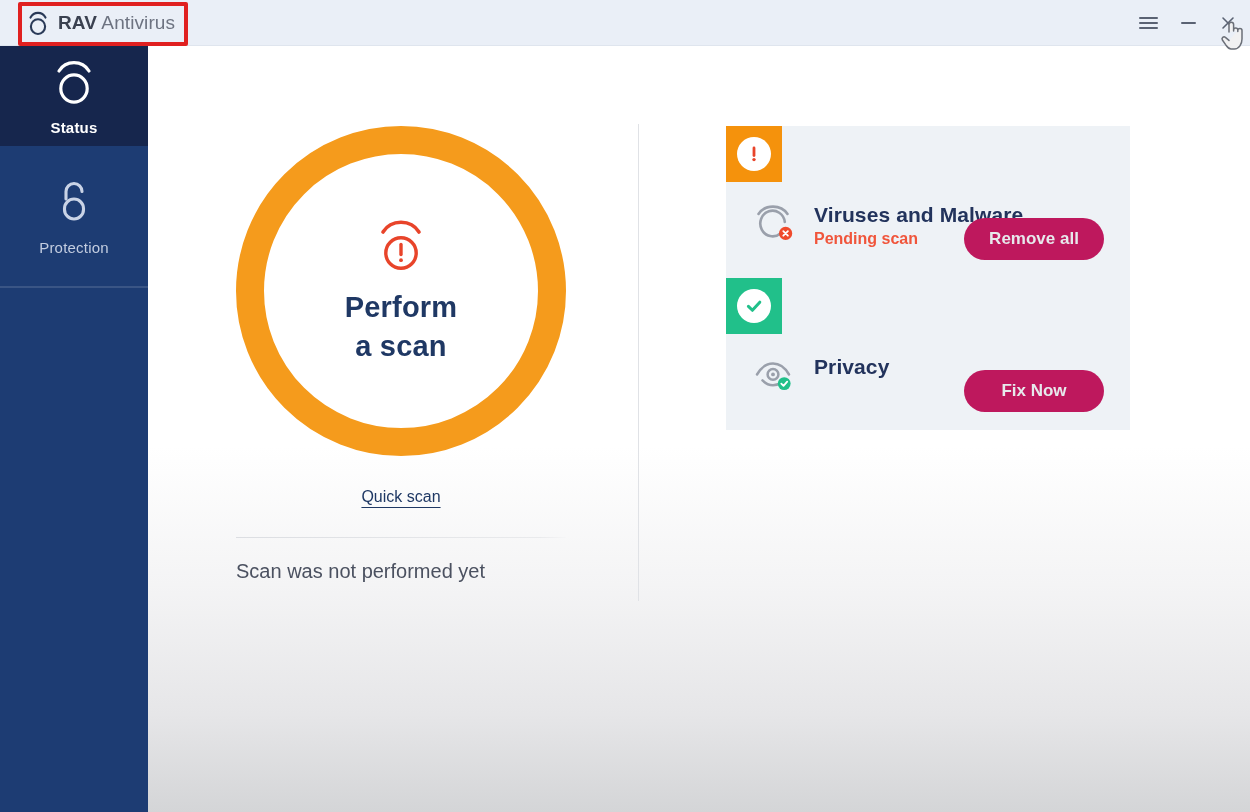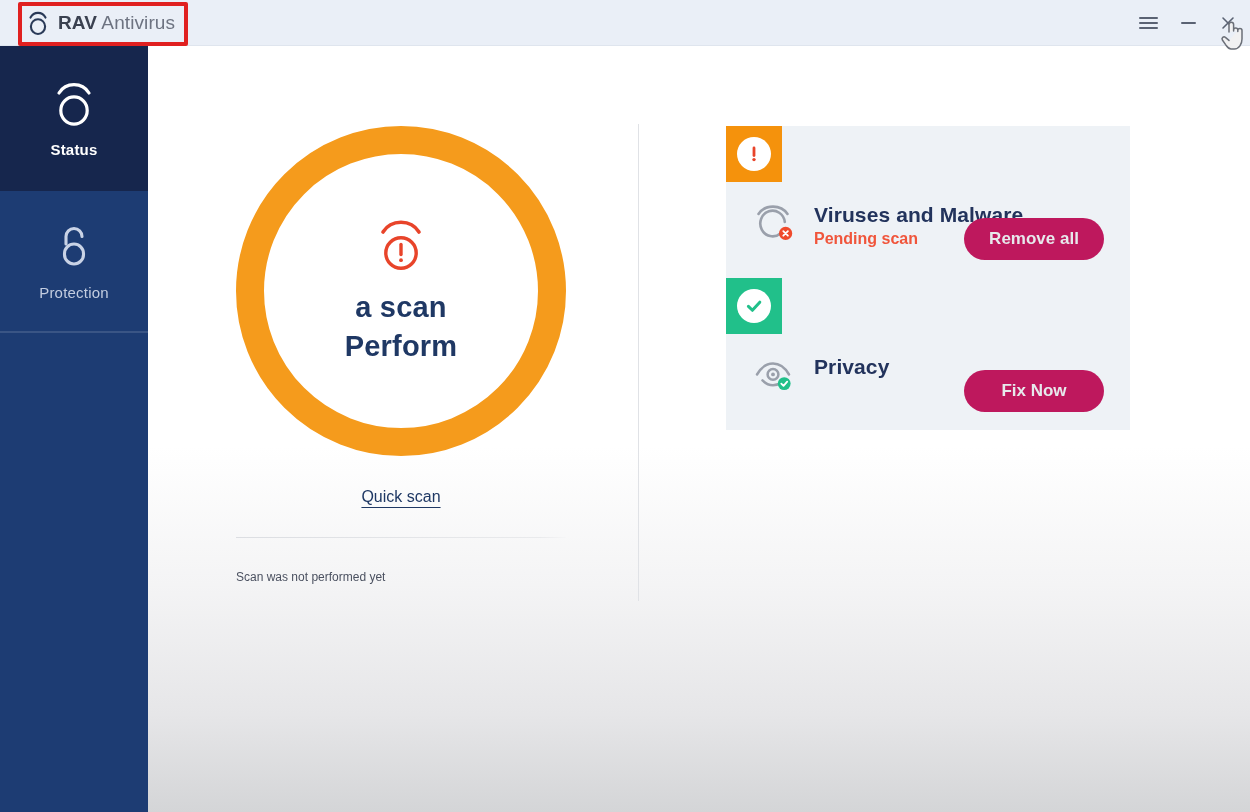--- a/index.html
+++ b/index.html
@@ -69,21 +69,21 @@
     background: #1d3c73;
   }
   .side-item {
     position: relative;
     height: 140px;
     display: flex; flex-direction: column;
     align-items: center; justify-content: center;
     gap: 12px;
     cursor: pointer;
   }
-  .side-item.active { background: #16264d; height: 145px; }
+  .side-item.active { background: #16264d; height: 100px; }
   .side-item .side-label {
     font-size: 15px; color: #c3cde0; letter-spacing: .2px;
   }
   .side-item.active .side-label { color: #ffffff; font-weight: 700; }
   .side-divider {
     height: 1px; background: rgba(255,255,255,.13); margin: 0 0px;
   }
   .side-icon { display: block; }
 
   
@@ -116,22 +116,22 @@
     margin-top: 32px;
     font-size: 16px; color: #1f3864;
     text-decoration: underline; text-underline-offset: 5px;
     cursor: pointer;
   }
   .h-divider {
     margin-top: 31px; width: 330px; height: 1px;
     background: linear-gradient(to right,#dcdee2,#e9eaec 92%,#f6f6f7);
   }
   .scan-status {
-    margin-top: 32px; align-self: flex-start;
-    font-size: 12px; color: #4b5160;
+    margin-top: 22px; align-self: flex-start;
+    font-size: 20px; color: #4b5160;
   }
 
   
   .cards { position: absolute; left: 578px; top: 80px; width: 404px; }
   .card {
     position: relative;
     width: 404px; height: 152px;
     display: flex;
     background: #eef2f6;
     overflow: hidden;
@@ -237,22 +237,22 @@
 
     <div class="scan-wrap">
       <div class="scan-circle">
         <svg class="scan-icon" width="56" height="58" viewBox="0 0 56 58">
           <path d="M10 16 C14 9.5 20.6 6.2 28 6.2 C35.4 6.2 42 9.5 46 16" fill="none" stroke="#e8442a" stroke-width="3.6" stroke-linecap="round"></path>
           <circle cx="28" cy="37" r="15.2" fill="none" stroke="#e8442a" stroke-width="3.4"></circle>
           <path d="M28 28.5 V38.5" stroke="#e8442a" stroke-width="3.4" stroke-linecap="round"></path>
           <circle cx="28" cy="44.2" r="1.9" fill="#e8442a"></circle>
         </svg>
         <div class="scan-title">
+          <div>Perform</div>
           <div>a scan</div>
-          <div>Perform</div>
         </div>
       </div>
 
       <div class="quick-scan">Quick scan</div>
       <div class="h-divider"></div>
       <div class="scan-status">Scan was not performed yet</div>
     </div>
 
     <div class="cards">
 

